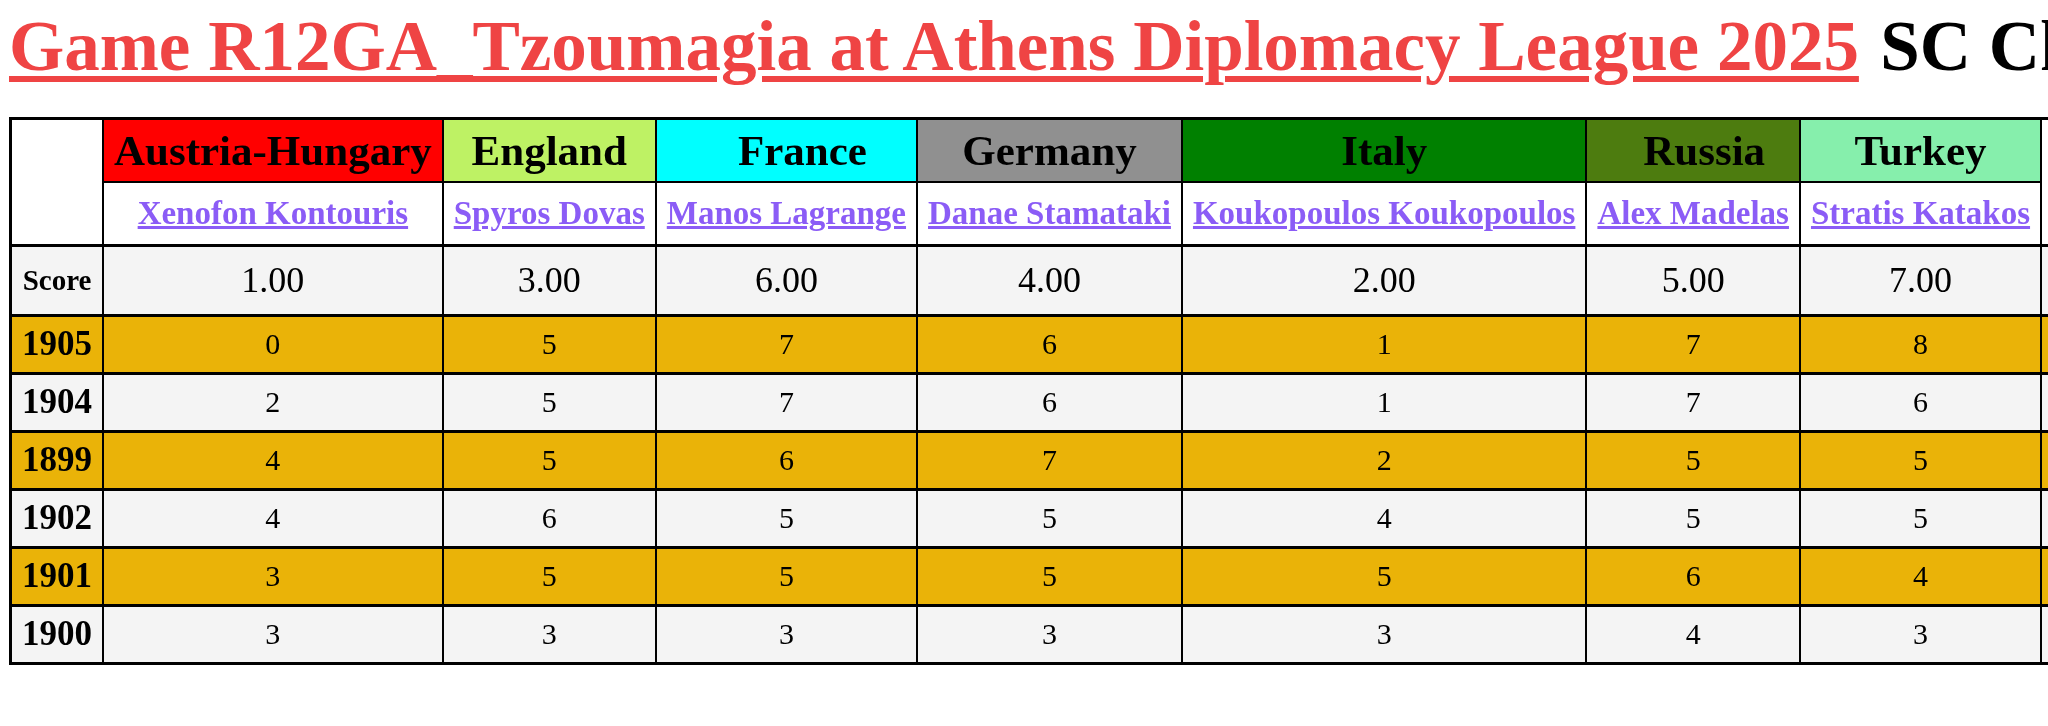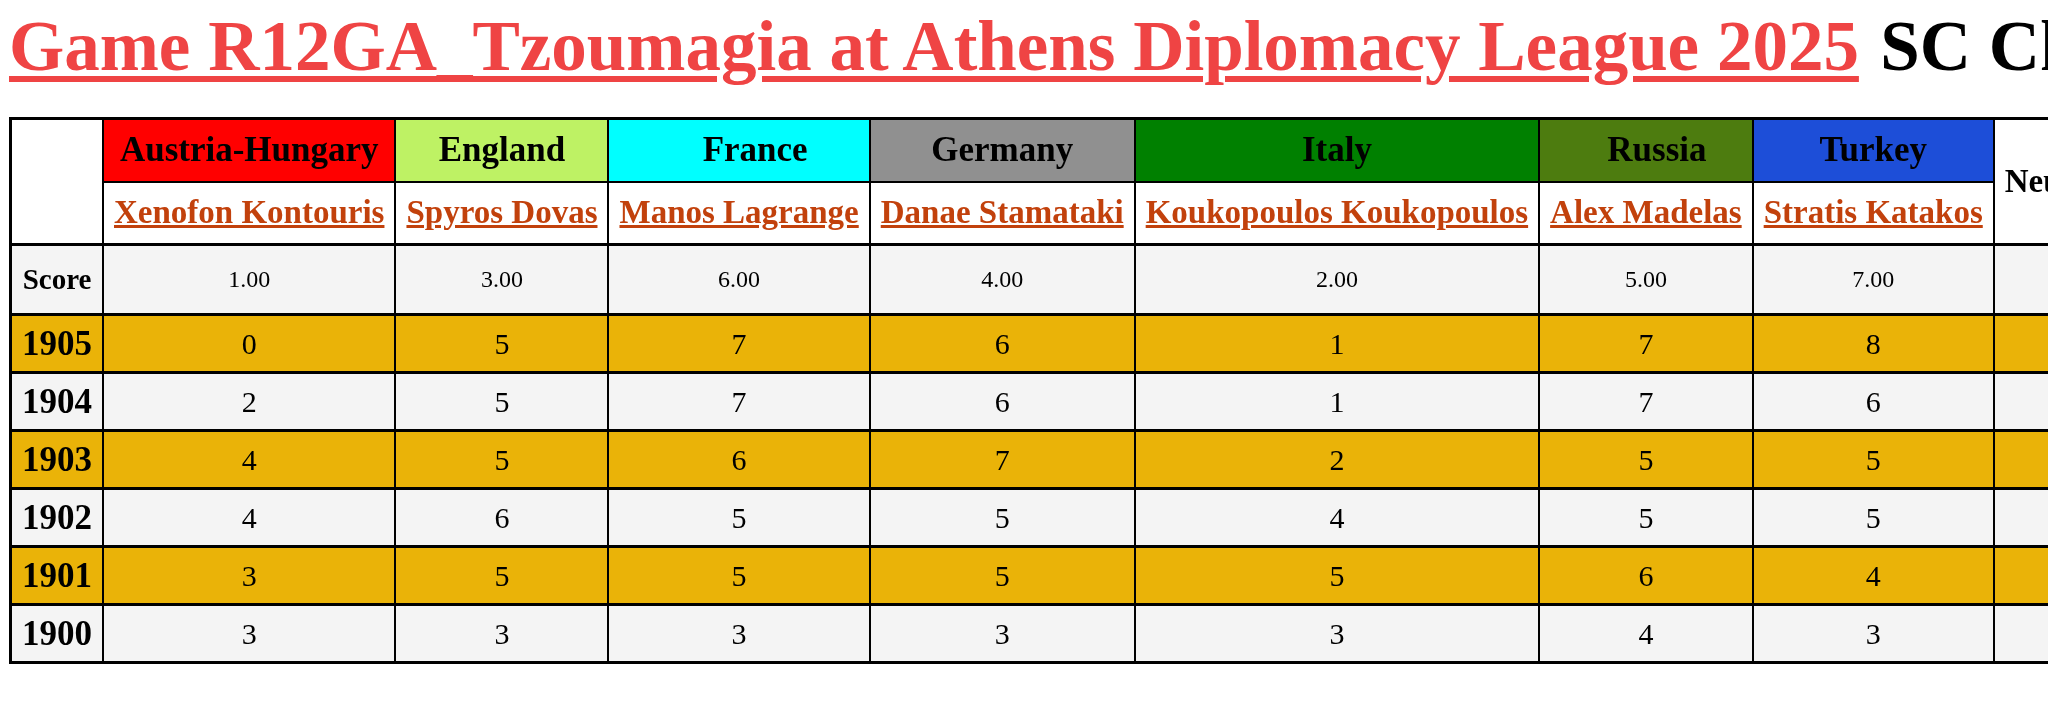--- a/index.html
+++ b/index.html
@@ -36,39 +36,39 @@
   }
   table.sc th, table.sc td{
     border:2px solid #000;
     box-sizing:border-box;
     padding:6px 10px;
     text-align:center;
     vertical-align:middle;
     overflow:visible;
   }
   th.country{
-    font-size:35px; font-weight:bold; height:63px;
+    font-size:43px; font-weight:bold; height:55px;
     white-space:nowrap;
   }
   th.player-cell{ height:63px; background:#fff; white-space:nowrap; }
   th.player-cell a{
-    color:#c2410c; font-weight:bold; font-size:33px;
+    color:#8b5cf6; font-weight:bold; font-size:33px;
     text-decoration:underline;
     text-decoration-thickness:3px;
     white-space:nowrap;
   }
   th.corner{ background:#fff; }
   th.neutrals{ font-size:33px; font-weight:bold; background:#fff; }
   tr.data-row th, tr.data-row td{
     border-top-width:3px; border-bottom-width:3px;
   }
   tr.stripe th, tr.stripe td{ background:#F4F4F4; }
   tr.plain th, tr.plain td{ background:#eab308; }
   th.score-label{ font-size:29px; font-weight:bold; height:70px; }
-  td.score-val{ font-size:24px; text-align:right; padding-right:16px; }
+  td.score-val{ font-size:36px; text-align:right; padding-right:16px; }
   th.year-label{ font-size:35px; font-weight:bold; height:58px; }
   td.sc-val{ font-size:30px; }
 </style>
 </head>
 <body>
 
 <div class="page">
   <h1><a href="#">Game R12GA_Tzoumagia at Athens Diplomacy League 2025</a><span class="title-suffix">SC Chart</span></h1>
 
 
@@ -86,21 +86,21 @@
     </colgroup>
     <tbody>
       <tr id="country-row">
         <th class="corner" rowspan="2"></th>
         <th class="country" style="background: rgb(255, 0, 0);">Austria-Hungary</th>
           <th class="country" style="background: #bef264;">England</th>
           <th class="country" style="background: rgb(0, 255, 255); padding-left: 42px;">France</th>
           <th class="country" style="background: rgb(144, 144, 144);">Germany</th>
           <th class="country" style="background: rgb(0, 128, 0);">Italy</th>
           <th class="country" style="background: #4d7c0f; padding-left: 32px;">Russia</th>
-          <th class="country" style="background: #1d4ed8;">Turkey</th>
+          <th class="country" style="background: #86efac;">Turkey</th>
           <th class="neutrals" rowspan="2" id="neutrals-cell">Neutrals</th>
       </tr>
       <tr id="player-row">
           <th class="player-cell"><a href="#">Xenofon Kontouris</a></th>
           <th class="player-cell"><a href="#">Spyros Dovas</a></th>
           <th class="player-cell"><a href="#">Manos Lagrange</a></th>
           <th class="player-cell"><a href="#">Danae Stamataki</a></th>
           <th class="player-cell"><a href="#">Koukopoulos Koukopoulos</a></th>
           <th class="player-cell"><a href="#">Alex Madelas</a></th>
           <th class="player-cell"><a href="#">Stratis Katakos</a></th>
@@ -132,21 +132,21 @@
           <td class="sc-val">2</td>
           <td class="sc-val">5</td>
           <td class="sc-val">7</td>
           <td class="sc-val">6</td>
           <td class="sc-val">1</td>
           <td class="sc-val">7</td>
           <td class="sc-val">6</td>
           <td class="sc-val">0</td>
         </tr>
         <tr class="data-row plain">
-          <th class="year-label">1903</th>
+          <th class="year-label">1899</th>
           <td class="sc-val">4</td>
           <td class="sc-val">5</td>
           <td class="sc-val">6</td>
           <td class="sc-val">7</td>
           <td class="sc-val">2</td>
           <td class="sc-val">5</td>
           <td class="sc-val">5</td>
           <td class="sc-val">0</td>
         </tr>
         <tr class="data-row stripe">

